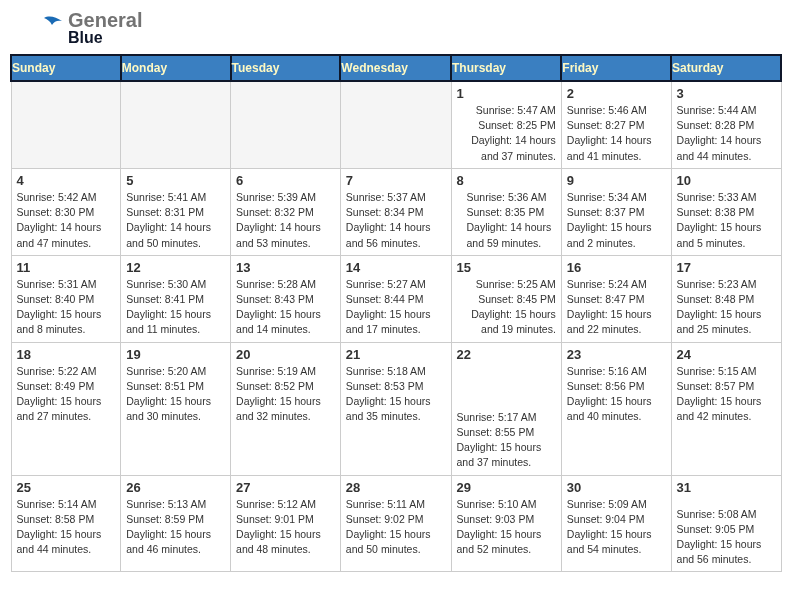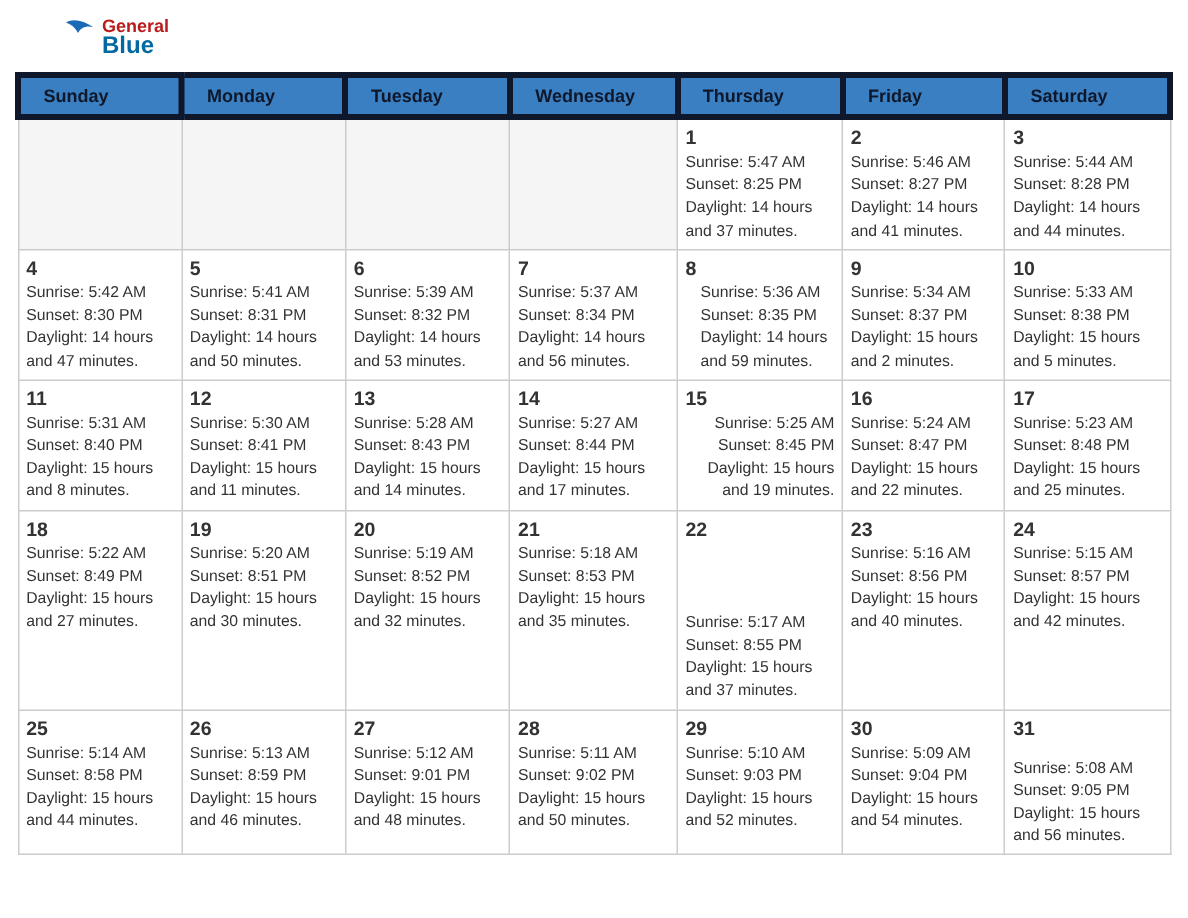--- a/index.html
+++ b/index.html
@@ -34,26 +34,26 @@
       font-size: 14px;
       color: #555;
     }
     .calendar {
       width: 100%;
       border-collapse: collapse;
       border: 1px solid #ccc;
     }
     .calendar th {
       background: #3a7fc1;
-      color: #0f172a;
+      color: #fef9c3;
       font-size: 12px;
       font-weight: bold;
-      padding: 5px 15px;
+      padding: 5px 0;
       text-align: left;
-      border: 4px solid #0f172a;
+      border: 2px solid #0f172a;
     }
     .calendar td {
       vertical-align: top;
       padding: 4px 5px;
       border: 1px solid #ccc;
       font-size: 10.5px;
       color: #333;
       background: #fff;
       width: 113px;
       min-height: 80px;
@@ -82,22 +82,22 @@
   </style>
 </head>
 <body>
 
 <div class="header">
   <div class="logo">
       <svg viewBox="0 0 50 30" width="50" height="30">
         <path d="M30 5 C35 2, 42 4, 48 8 C44 7, 40 8, 38 12 C36 8, 33 6, 30 5Z" fill="#1a6bb5"></path>
       </svg>
       <div style="display: flex; flex-direction: column; line-height: 1;">
-        <span style="font-size: 12px; font-weight: bold; color: #b91c1c; text-align: right;">General</span>
-        <span style="font-size: 16px; font-weight: bold; color: #0369a1;">Blue</span>
+        <span style="font-size: 20px; font-weight: bold; color: #737373; text-align: right;">General</span>
+        <span style="font-size: 16px; font-weight: bold; color: #0f172a;">Blue</span>
       </div>
     </div>
   <div class="title-block">
     <div class="month-title"></div>
     <div class="subtitle"></div>
   </div>
 </div>
 
 <table class="calendar">
   <thead>
@@ -112,21 +112,21 @@
       </tr>
   </thead>
   <tbody id="calendar-body">
   <tr>
         <td class="empty"></td>
         <td class="empty"></td>
         <td class="empty"></td>
         <td class="empty"></td>
         <td>
           <span class="day-number">1</span>
-          <div class="day-info" style="white-space: pre-line;">Sunrise: 5:47 AM
+          <div class="day-info" style="white-space: pre-line; text-align: right;">Sunrise: 5:47 AM
 Sunset: 8:25 PM
 Daylight: 14 hours
 and 37 minutes.</div>
         </td>
         <td>
           <span class="day-number">2</span>
           <div class="day-info" style="white-space: pre-line;">Sunrise: 5:46 AM
 Sunset: 8:27 PM
 Daylight: 14 hours
 and 41 minutes.</div>

